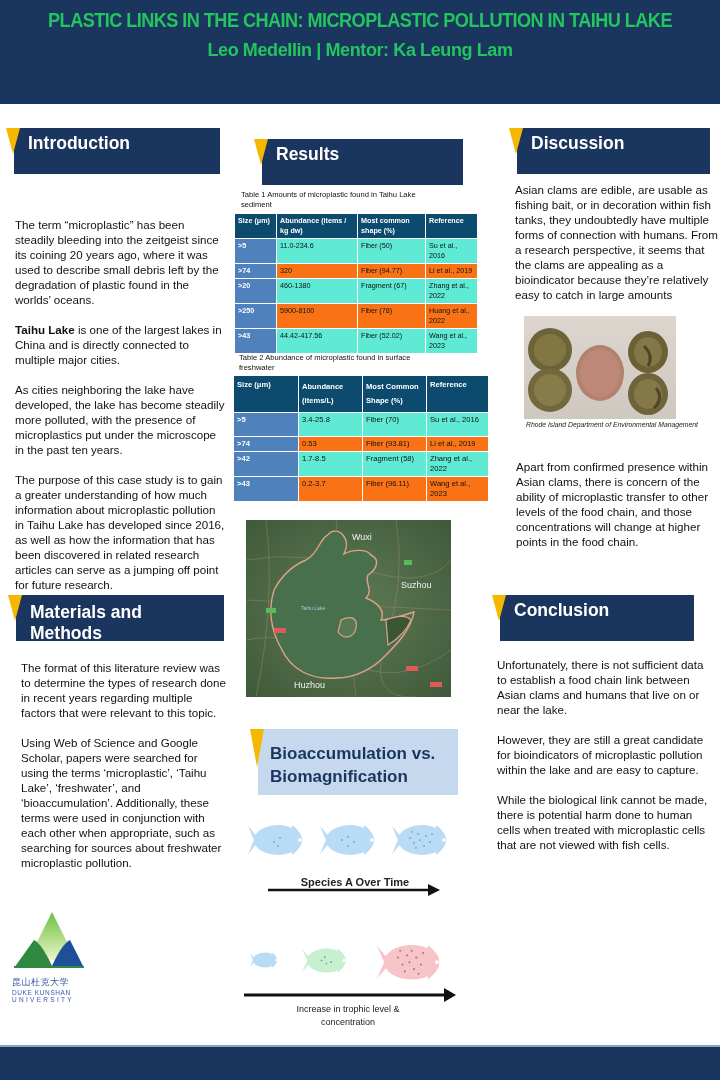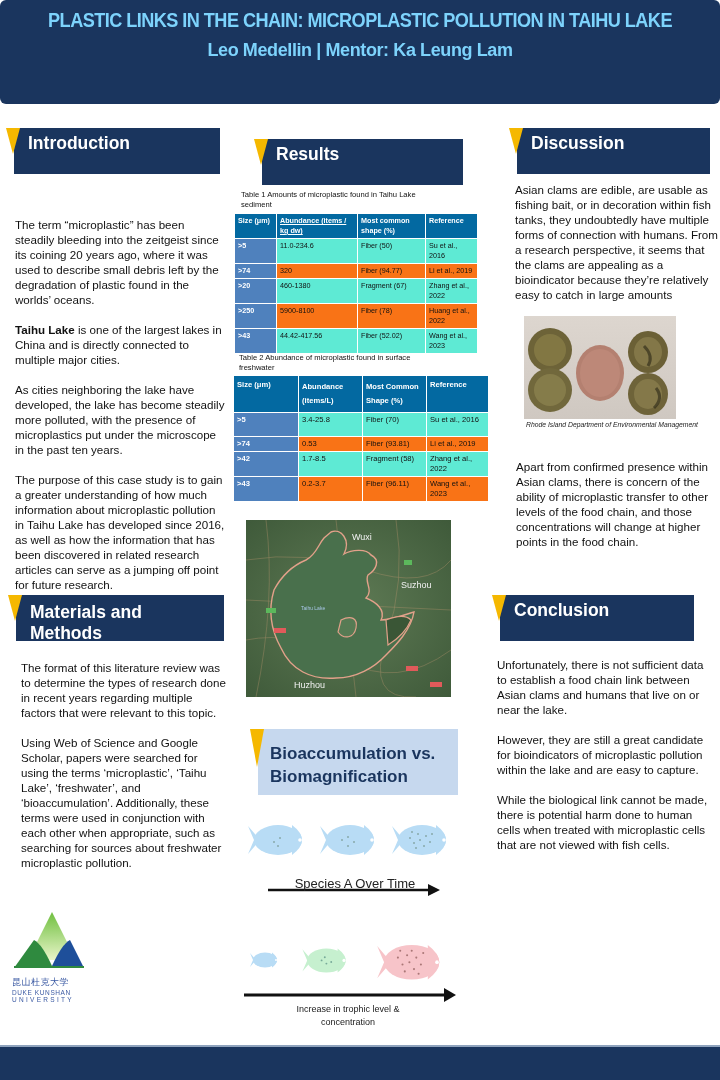--- a/index.html
+++ b/index.html
@@ -1,47 +1,47 @@
 <!DOCTYPE html>
 <html><head>
   <meta charset="utf-8">
   <style>
     * { box-sizing: border-box; margin: 0; padding: 0; }
     html, body { width: 720px; height: 1080px; background: #ffffff; overflow: hidden; }
     body { position: relative; font-family: "Liberation Sans", sans-serif; color: #111; }
 
-    .header { position: absolute; left: 0; top: 0; width: 720px; height: 104px; background: #1a355e; color: #7dd3fc; text-align: center; border-radius: 6px; }
+    .header { position: absolute; left: 0; top: 0; width: 720px; height: 104px; background: #1a355e; color: #22c55e; text-align: center; }
     .header .title { position: absolute; top: 9px; left: 0; width: 720px; font-size: 19.5px; font-weight: bold; letter-spacing: -0.6px; transform: scaleX(0.93); }
     .header .authors { position: absolute; top: 40px; left: 0; width: 720px; font-size: 18px; font-weight: bold; letter-spacing: -0.4px; }
     .header .subtitle { position: absolute; top: 68px; left: 0; width: 720px; font-size: 13.5px; font-weight: bold; letter-spacing: -0.3px; }
 
     .footer { position: absolute; left: 0; top: 1045px; width: 720px; height: 35px; background: #1a355e; border-top: 2px solid #8fa3bd; }
 
     .sec-head { position: absolute; background: #1a355e; color: #fff; font-weight: bold; font-size: 17.5px; line-height: 22px; padding: 4px 10px 0 14px; }
     .sec-head .flag { position: absolute; left: -8px; top: 0; width: 0; height: 0; border-left: 7px solid transparent; border-right: 7px solid transparent; border-top: 26px solid #f5b800; }
     .sec-head.light { background: #c6d8ee; color: #1a355e; }
 
     .body-text { position: absolute; font-size: 11.6px; line-height: 15px; color: #111; }
     .body-text p { margin-bottom: 15px; }
 
     .caption { position: absolute; font-size: 7.6px; line-height: 10px; color: #111; }
 
     table.data { position: absolute; border-collapse: collapse; font-size: 7.2px; }
-    table.data th { background: #0369a1; color: #fff; text-align: left; font-weight: bold; padding: 2px 3px; vertical-align: top; line-height: 10px; border: 1px solid #fff; }
+    table.data th { background: #0c4a6e; color: #fff; text-align: left; font-weight: bold; padding: 2px 3px; vertical-align: top; line-height: 10px; border: 1px solid #fff; }
     table.data td { padding: 2px 3px; vertical-align: top; line-height: 10px; border: 1px solid #fff; }
     table.data td.size { background: #4f81bd; color: #fff; font-weight: bold; }
     table.data tr.odd td { background: #5eead4; }
     table.data tr.even td { background: #f97316; }
     table.data tr.odd td.size, table.data tr.even td.size { background: #4f81bd; }
 
     .map { position: absolute; left: 246px; top: 520px; width: 205px; height: 177px; background: #4d6b45; overflow: hidden; }
     .clam-photo { position: absolute; left: 524px; top: 316px; width: 152px; height: 103px; background: linear-gradient(180deg, #ddd6cf 0%, #cfc8c1 100%); overflow: hidden; }
     .photo-credit { position: absolute; left: 502px; top: 421px; width: 220px; font-size: 6.8px; font-style: italic; color: #222; text-align: center; }
 
-    .arrow-label { position: absolute; font-size: 13px; font-weight: normal; color: #222; text-align: center; }
+    .arrow-label { position: absolute; font-size: 11px; font-weight: bold; color: #222; text-align: center; }
     .arrow-label2 { position: absolute; font-size: 9px; color: #222; text-align: center; line-height: 13px; }
 
     .logo { position: absolute; left: 12px; top: 910px; width: 80px; height: 100px; }
   </style>
 </head>
 <body>
 
 <div class="header">
   <div class="title">PLASTIC LINKS IN THE CHAIN: MICROPLASTIC POLLUTION IN TAIHU LAKE</div>
   <div class="authors">Leo Medellin | Mentor: Ka Leung Lam</div>
@@ -61,21 +61,21 @@
 <div class="sec-head" style="left:262px; top:139px; width:201px; height:46px;">
   <span class="flag"></span>
   <span>Results</span>
 </div>
 
 <div class="caption" style="left:241px; top:190px; width:200px;">Table 1 Amounts of microplastic found in Taihu Lake sediment</div>
 <table class="data" id="table1" style="left:234px; top:213px; width:244px;">
   <thead>
     <tr>
       <th style="width:42px;">Size (μm)</th>
-      <th style="width:81px;text-decoration:underline;">Abundance (items / kg dw)</th>
+      <th style="width:81px;">Abundance (items / kg dw)</th>
       <th style="width:68px;">Most common shape (%)</th>
       <th>Reference</th>
     </tr>
   </thead>
   <tbody>
     <tr class="odd">
       <td class="size">&gt;5</td>
       <td>11.0-234.6</td>
       <td>Fiber (50)</td>
       <td>Su et al., 2016</td>

